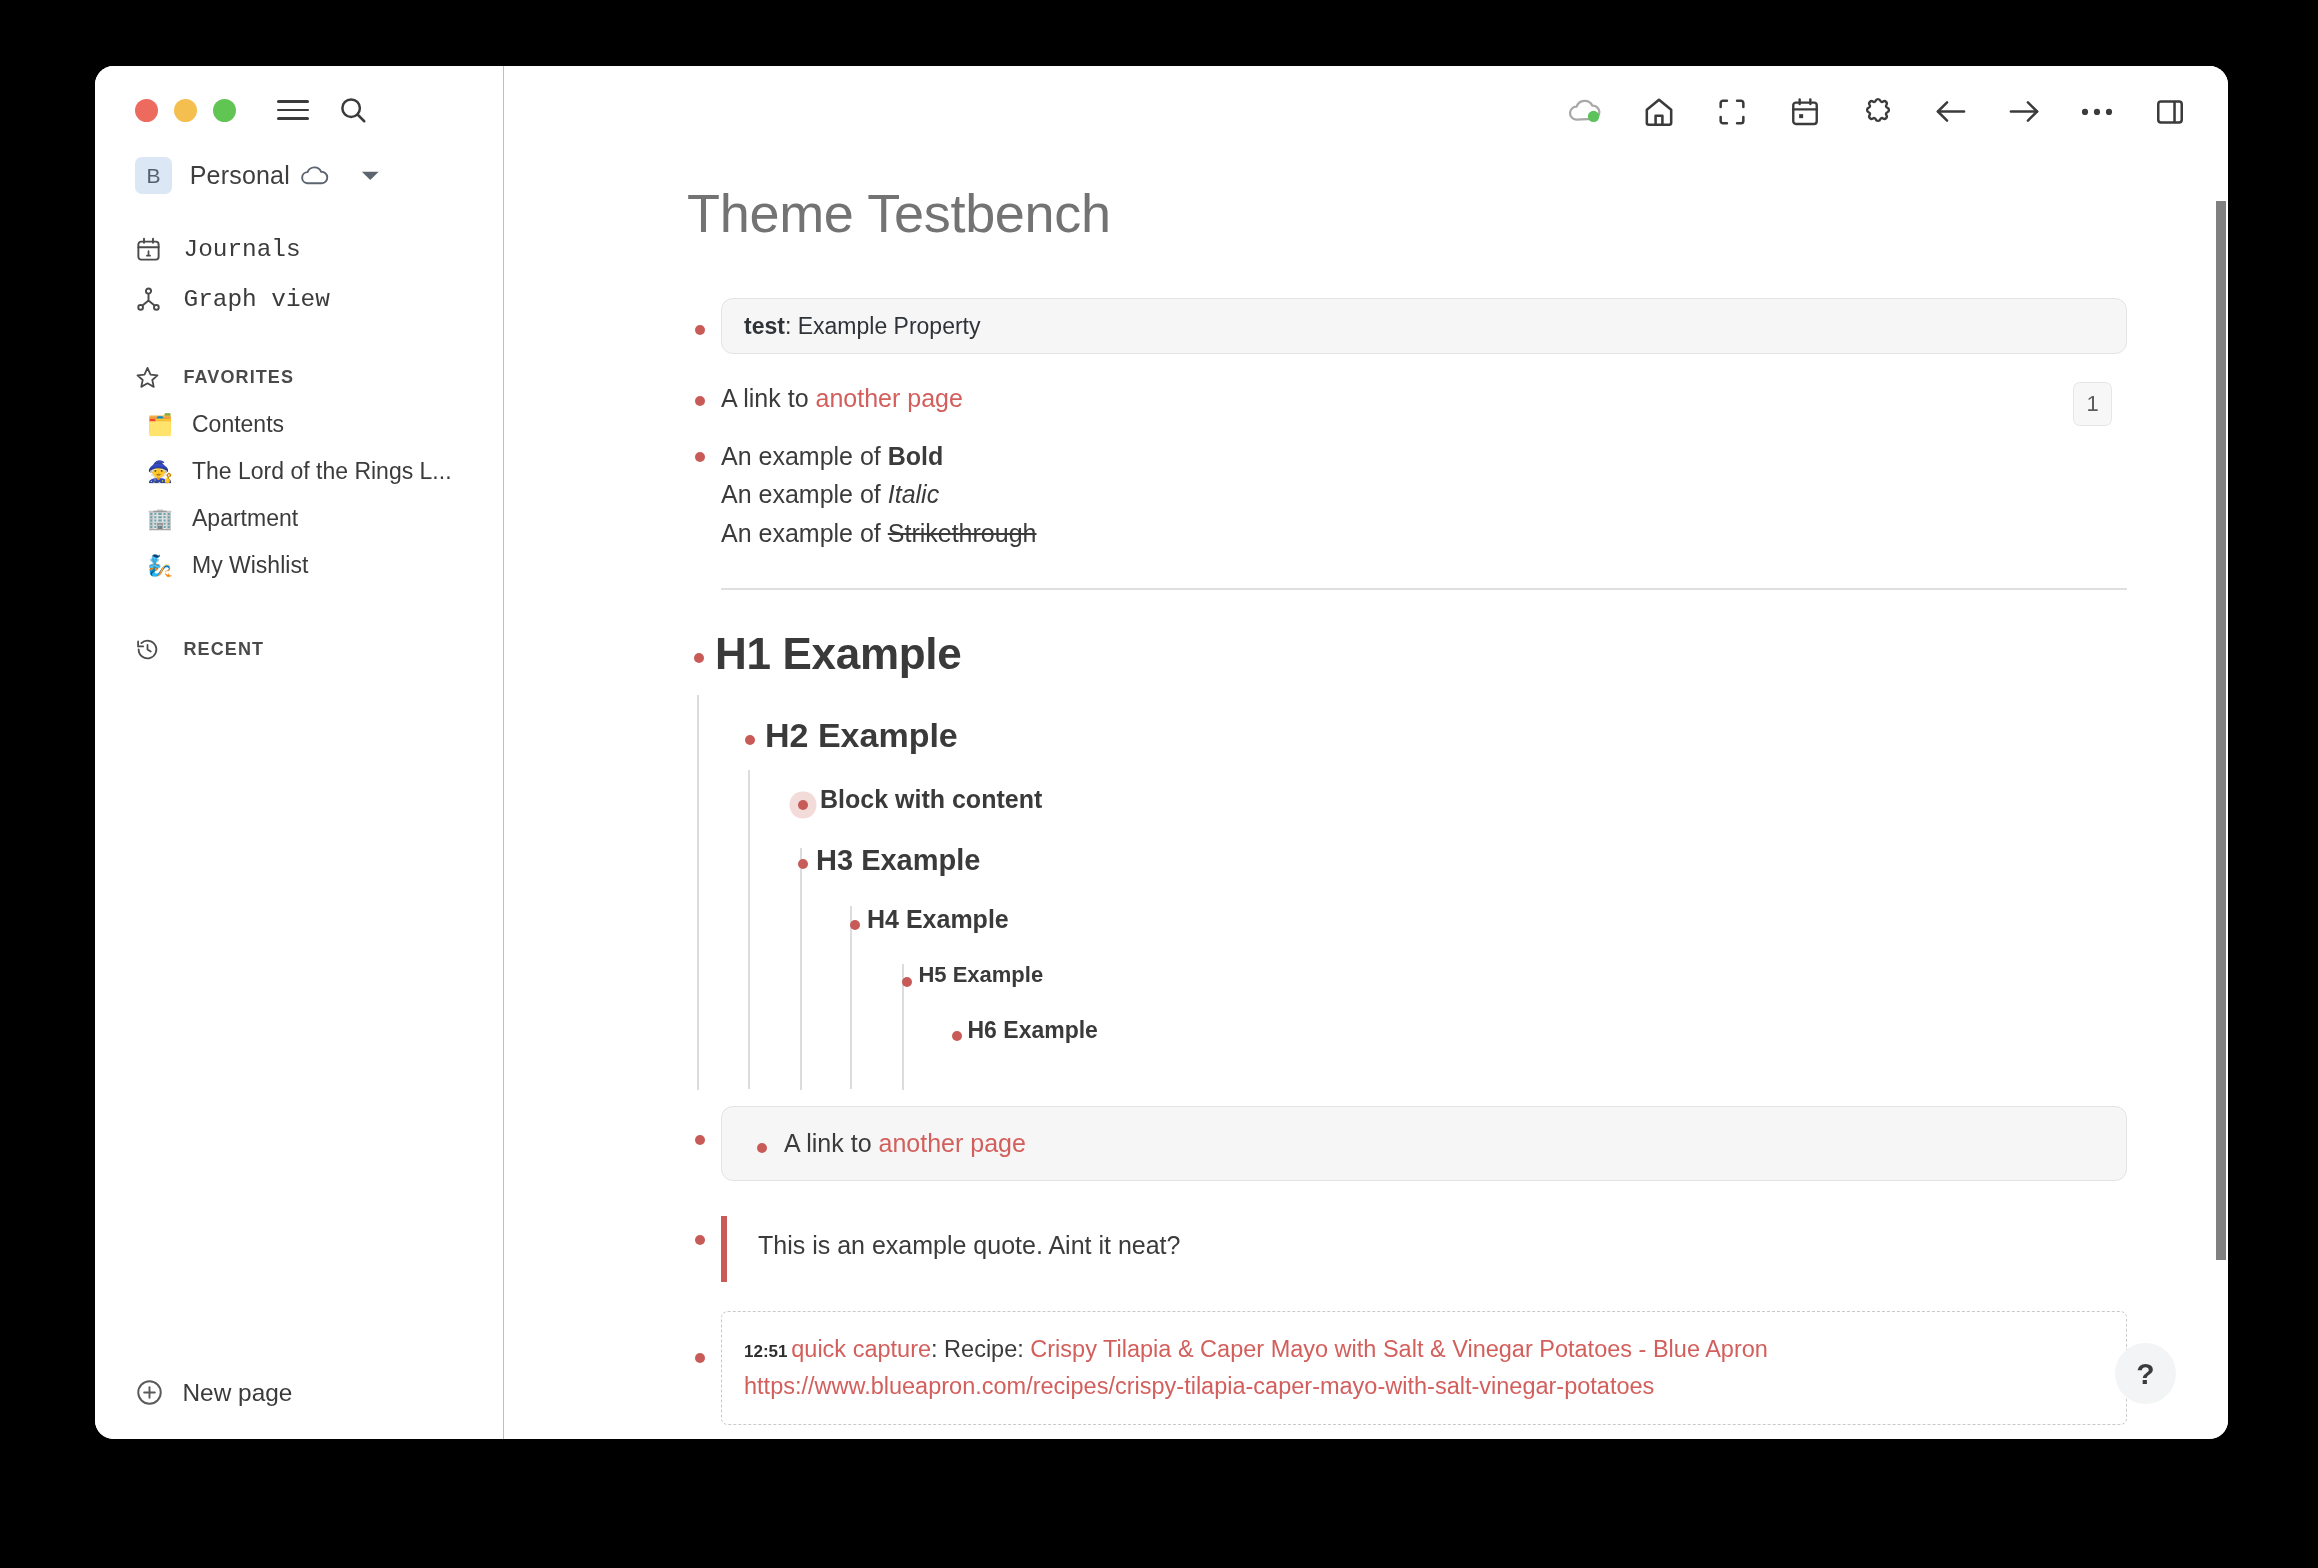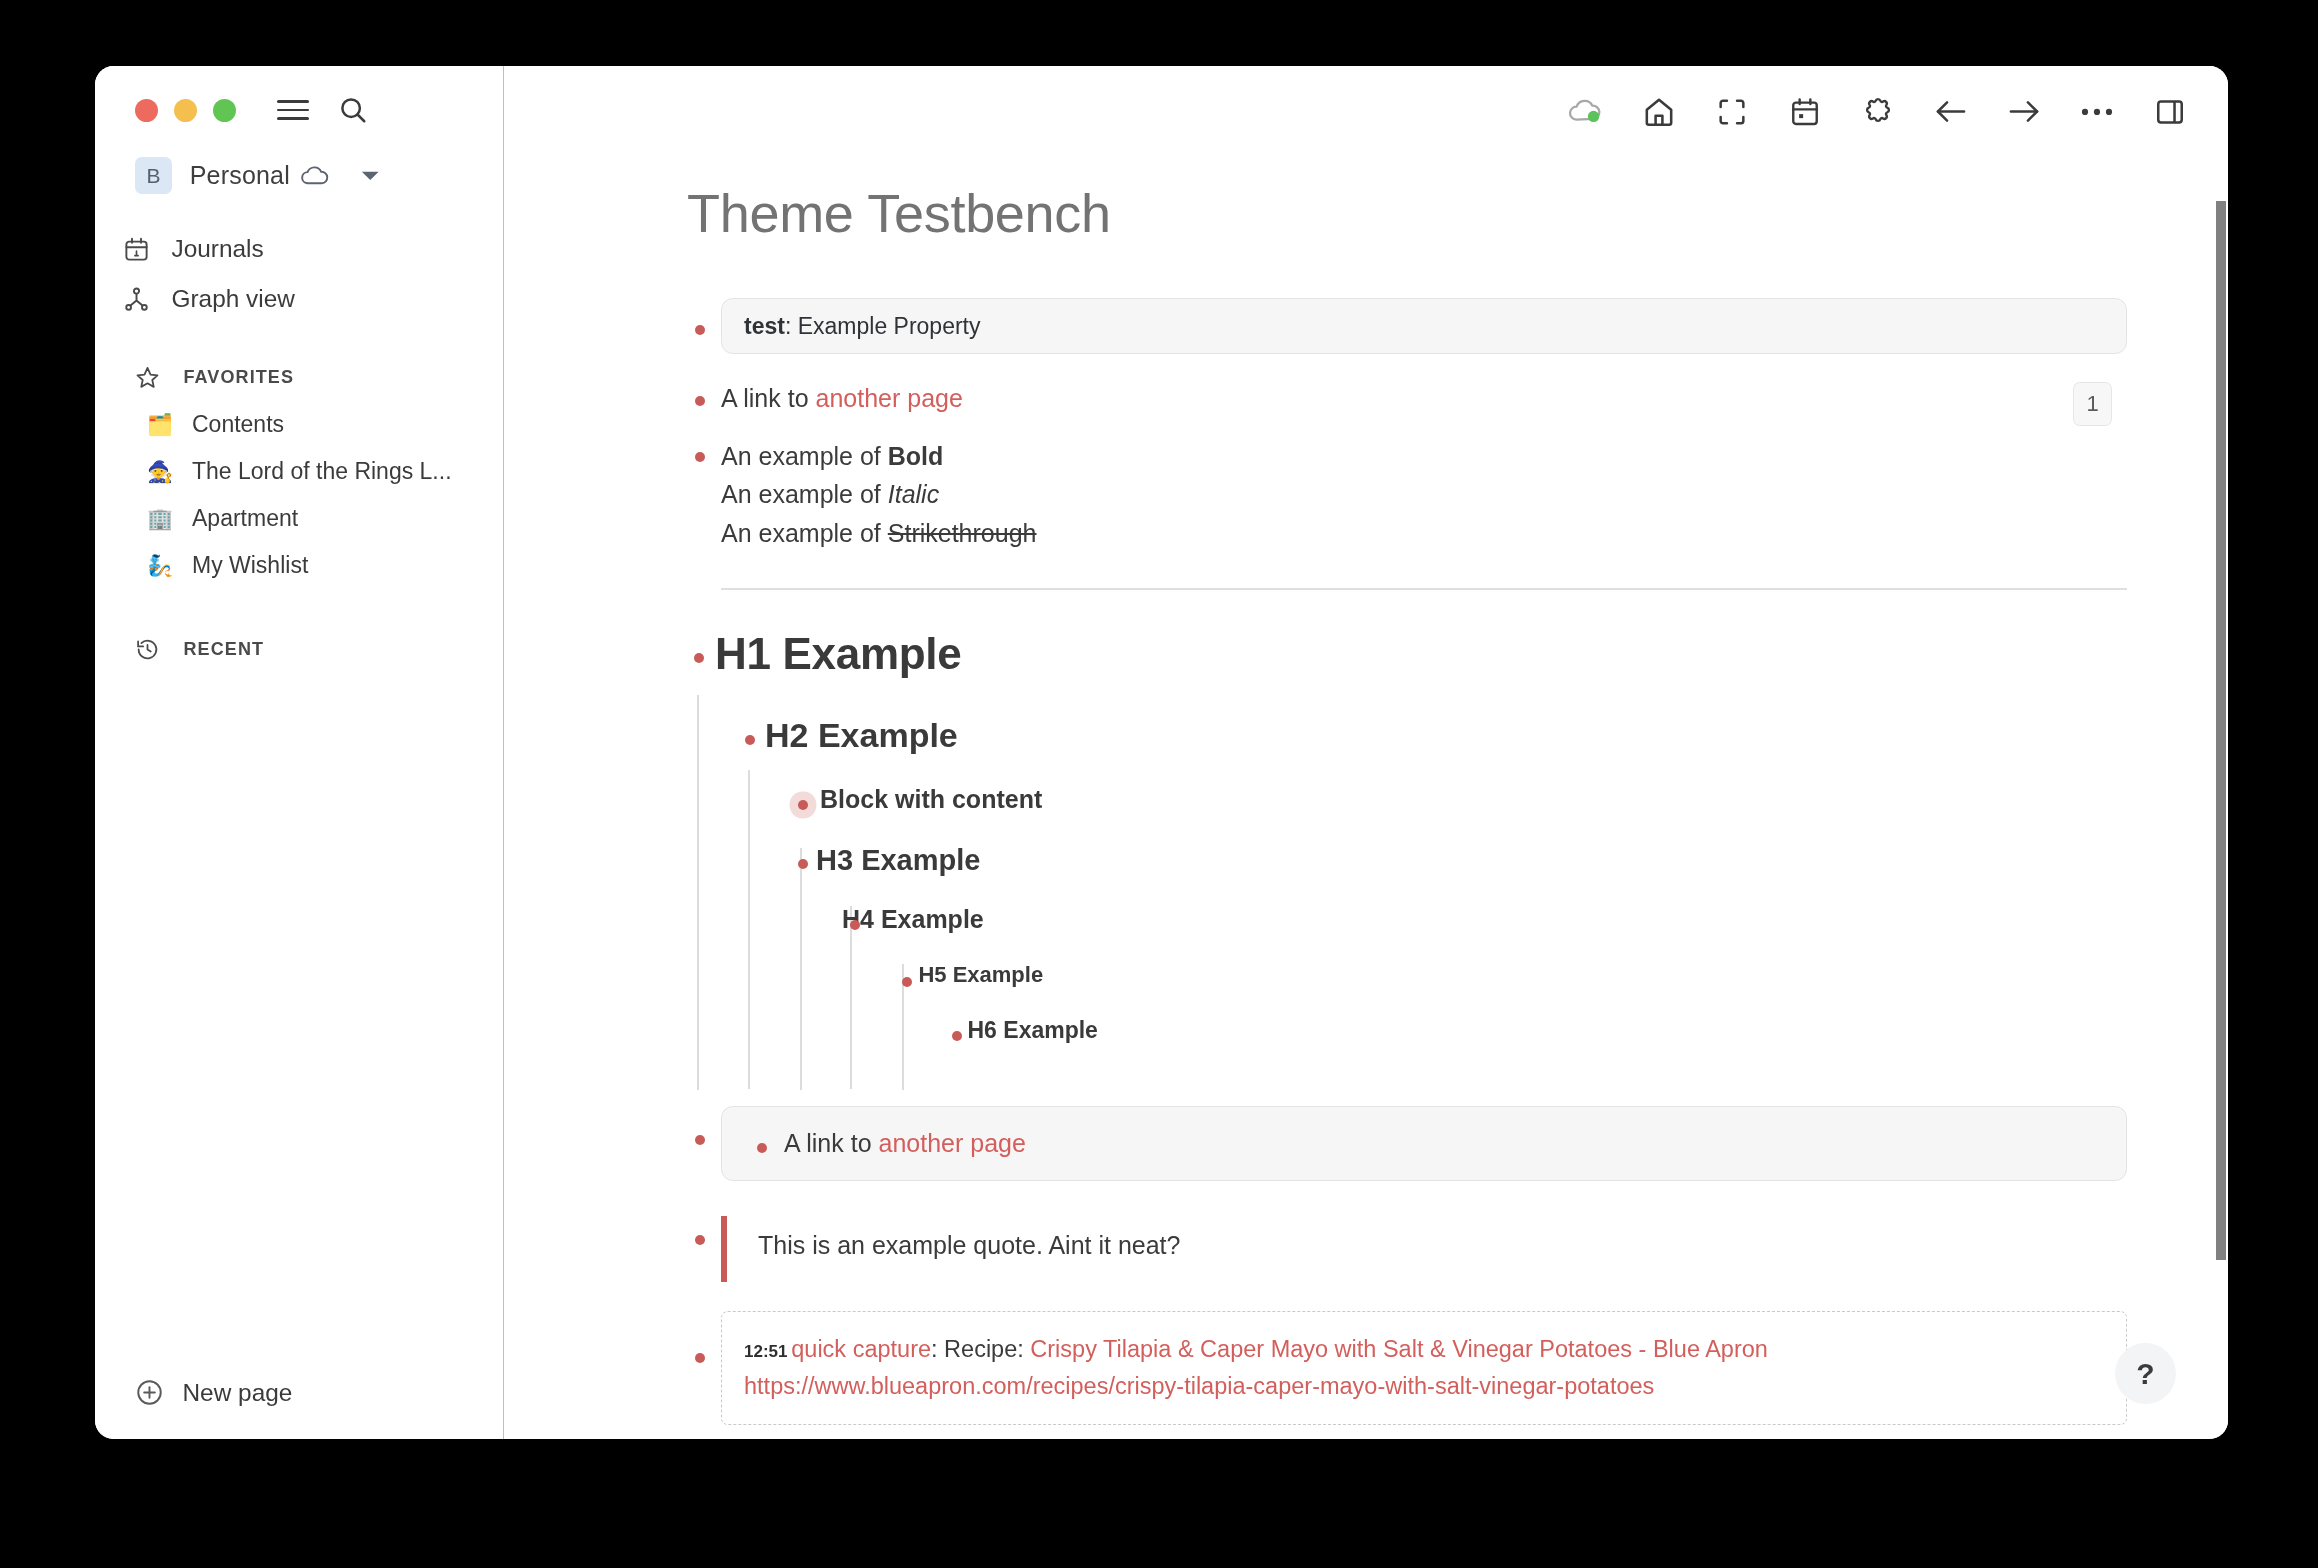--- a/index.html
+++ b/index.html
@@ -68,23 +68,24 @@
     font-family: "Liberation Sans", sans-serif;
   }
   .ws-name { font-size: 25px; color: #3e3e3e; margin-left: 17.7px; letter-spacing: 0.2px; }
   .ws-cloud { margin-left: 10px; display: flex; align-items: center; }
   .ws-caret { margin-left: 32px; display: flex; align-items: center; }
 
   .nav-list { margin-top: 30px; }
   .nav-item {
     display: flex; align-items: center;
     height: 50px;
-    padding-left: 28px;
+    padding-left: 40px;
     cursor: pointer;
     color: #3e3e3e;
+    font-family: Liberation Mono, monospace;
   }
   .nav-item .ico { width: 30px; display: flex; align-items: center; justify-content: flex-start; }
   .nav-item .lbl { font-size: 24.4px; margin-left: 18.5px; color: #3b3b3b; }
 
   .section-head {
     display: flex; align-items: center;
     padding-left: 40px;
     height: 47px;
     margin-top: 30px;
   }
@@ -160,21 +161,21 @@
   .prop-box b { font-weight: bold; }
 
   .line-txt { font-size: 25px; color: #3b3b3b; margin-left: 34px; line-height: 1.55; }
   .lnk { color: #d35f5c; cursor: pointer; }
 
   .hr { height: 2.5px; background: #dfdfdf; margin: 35px 0 39px 34px; }
 
   .h1 { font-size: 44px; font-weight: bold; color: #3a3a3a; margin-left: 28px; letter-spacing: -0.3px;}
   .h2 { font-size: 34px; font-weight: bold; color: #3a3a3a; margin-left: 28px; }
   .h3 { font-size: 29px; font-weight: bold; color: #3a3a3a; margin-left: 26px; }
-  .h4 { font-size: 25px; font-weight: bold; color: #3a3a3a; }
+  .h4 { font-size: 25px; font-weight: bold; color: #3a3a3a; margin-left: 25px; }
   .h5 { font-size: 22px; font-weight: bold; color: #3a3a3a; margin-left: 24.4px; }
   .h6 { font-size: 23px; font-weight: bold; color: #3a3a3a; margin-left: 23.5px; }
   .bwc { font-size: 25px; font-weight: bold; color: #3a3a3a; margin-left: 30px; }
 
   .guide { position: absolute; width: 1.7px; background: #dcdcdc; }
 
   .embed-box {
     margin-left: 34px;
     background: #f6f6f7;
     border: 1.7px solid #e3e3e5;

